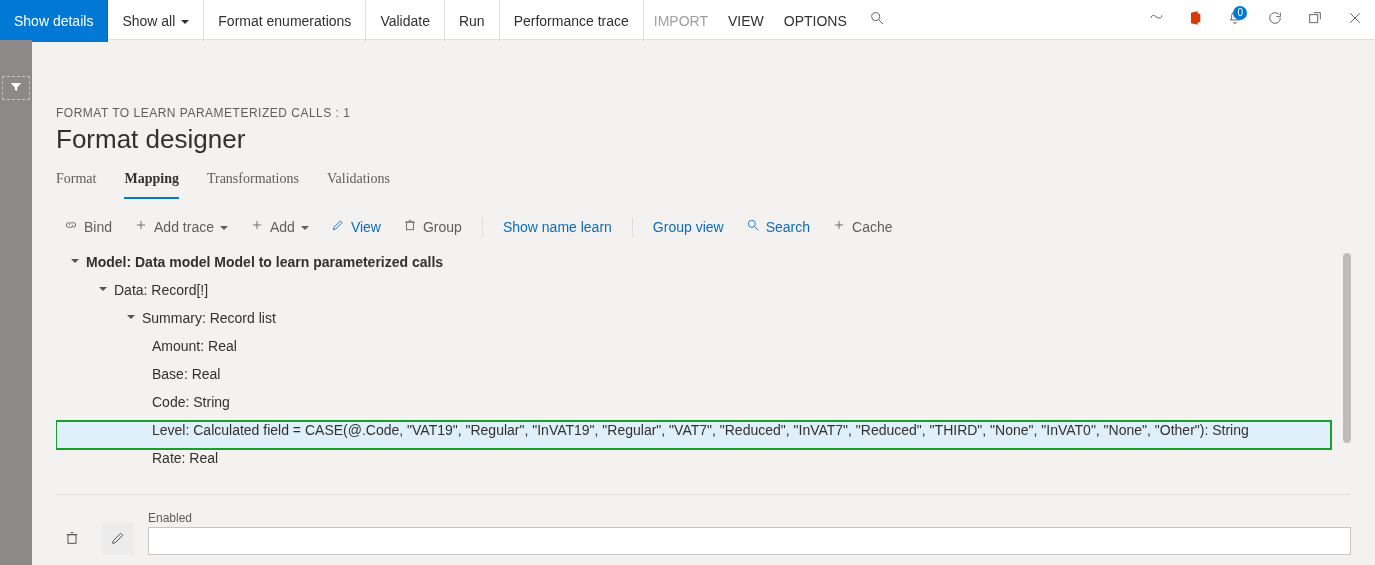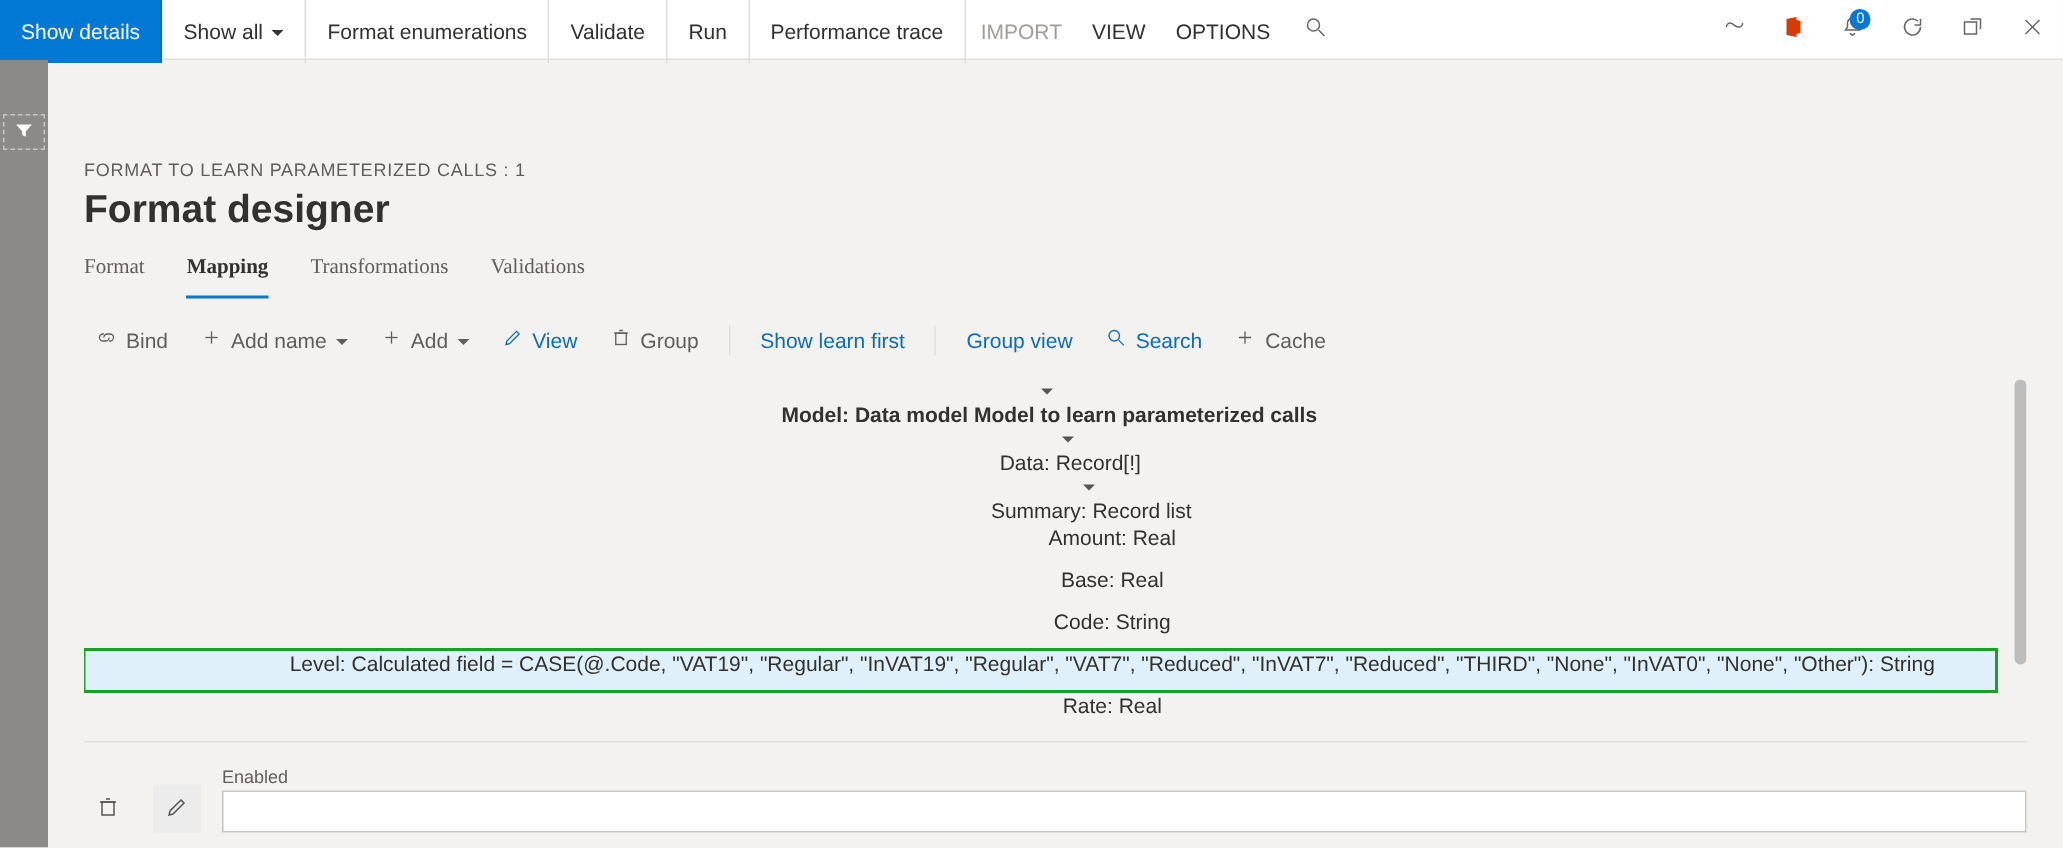--- a/index.html
+++ b/index.html
@@ -32,38 +32,38 @@
 
   
   .leftstrip { position:absolute; top:40px; left:0; width:32px; bottom:0; background:#8C8A89; display:flex; flex-direction:column; align-items:center; padding-top:36px; }
   .leftstrip .filterbtn { width:28px; height:24px; display:flex; align-items:center; justify-content:center; cursor:pointer; border:1px dashed rgba(255,255,255,0.5); }
   .leftstrip .filterbtn svg { width:14px; height:14px; fill:#fff; }
 
   
   .page { position:absolute; top:40px; left:32px; right:0; bottom:0; background:var(--bg-page); overflow:hidden;margin-top:48px; }
   .page-inner { padding:18px 24px 0 24px; height:100%; display:flex; flex-direction:column; }
   .breadcrumb { font-size:12px; letter-spacing:0.5px; color:var(--text-muted); text-transform:uppercase; }
-  .title { font-size:26px; font-weight:700; margin:4px 0 8px 0; }
+  .title { font-size:26px; font-weight:400; margin:4px 0 8px 0; }
 
   
   .tabs { display:flex; gap:28px; border-bottom:1px solid transparent; margin-bottom:6px; }
   .tab { padding:8px 0 10px 0; cursor:pointer; color:var(--text-muted);font-family:Liberation Serif, serif; }
   .tab.active { color:var(--text); border-bottom:2px solid var(--accent); font-weight:600; }
 
   
   .toolbar { display:flex; align-items:center; gap:6px; padding:8px 0 14px 0; color:var(--text-muted); flex-wrap:wrap; }
   .toolbar .tbtn { display:flex; align-items:center; gap:6px; padding:4px 8px; cursor:pointer; }
   .toolbar .tbtn.link { color:var(--link); }
   .toolbar .sep { width:1px; height:20px; background:var(--border); margin:0 6px; }
   .toolbar svg { width:14px; height:14px; stroke:currentColor; fill:none; stroke-width:1.5; }
 
   
   .treewrap { position:relative; flex:1; overflow:hidden; }
   .tree { position:absolute; inset:0; overflow-y:auto; padding-right:20px; }
-  .node { display:flex; align-items:center; min-height:28px; padding:1px 0;flex-direction:column; }
+  .node { display:flex; align-items:flex-start; min-height:28px; padding:1px 0; }
   .node .tw { display:inline-flex; width:14px; height:14px; margin-right:4px; align-items:center; justify-content:center; cursor:pointer; }
   .node .tw svg { width:10px; height:10px; fill:#555; }
   .node .lbl { white-space:nowrap; }
   .node.bold .lbl { font-weight:600; }
   .ind1 { padding-left:12px; }
   .ind2 { padding-left:40px; }
   .ind3 { padding-left:68px; }
   .ind4 { padding-left:96px; }
   .node.selected { background:var(--selected-row); }
   .node.hilite { outline:2px solid var(--green-border); outline-offset:-1px; }
@@ -186,21 +186,21 @@
               <path d="M9 12a4 4 0 0 1 4-4h3a4 4 0 0 1 0 8h-1"></path>
               <path d="M15 12a4 4 0 0 1-4 4H8a4 4 0 0 1 0-8h1"></path>
             </svg></span>
         <span>Bind</span>
       </div>
       <div class="tbtn">
         <span><svg viewBox="0 0 24 24">
               <line x1="12" y1="5" x2="12" y2="19"></line>
               <line x1="5" y1="12" x2="19" y2="12"></line>
             </svg></span>
-        <span class="chev">Add name</span>
+        <span class="chev">Add trace</span>
       </div>
       <div class="tbtn">
         <span><svg viewBox="0 0 24 24">
               <line x1="12" y1="5" x2="12" y2="19"></line>
               <line x1="5" y1="12" x2="19" y2="12"></line>
             </svg></span>
         <span class="chev">Add</span>
       </div>
       <div class="tbtn link">
         <span><svg viewBox="0 0 24 24">
@@ -211,21 +211,21 @@
       <div class="tbtn">
         <span><svg viewBox="0 0 24 24">
               <rect x="6" y="7" width="12" height="13"></rect>
               <line x1="4" y1="7" x2="20" y2="7"></line>
               <line x1="10" y1="4" x2="14" y2="4"></line>
             </svg></span>
         <span>Group</span>
       </div>
       <div class="sep"></div>
       <div class="tbtn link">
-        <span>Show learn first</span>
+        <span>Show name learn</span>
       </div>
       <div class="sep"></div>
       <div class="tbtn link">
         <span>Group view</span>
       </div>
       <div class="tbtn link">
         <span><svg viewBox="0 0 24 24">
               <circle cx="10" cy="10" r="6"></circle>
               <line x1="15" y1="15" x2="21" y2="21"></line>
             </svg></span>

